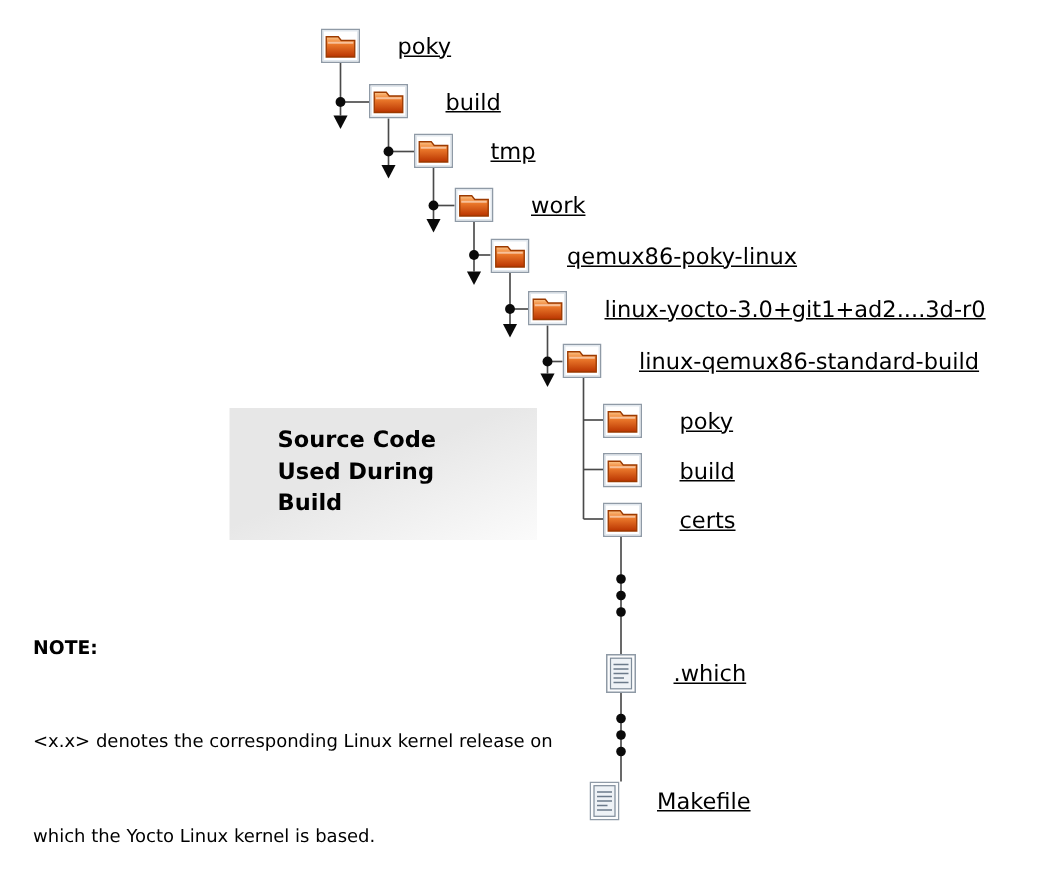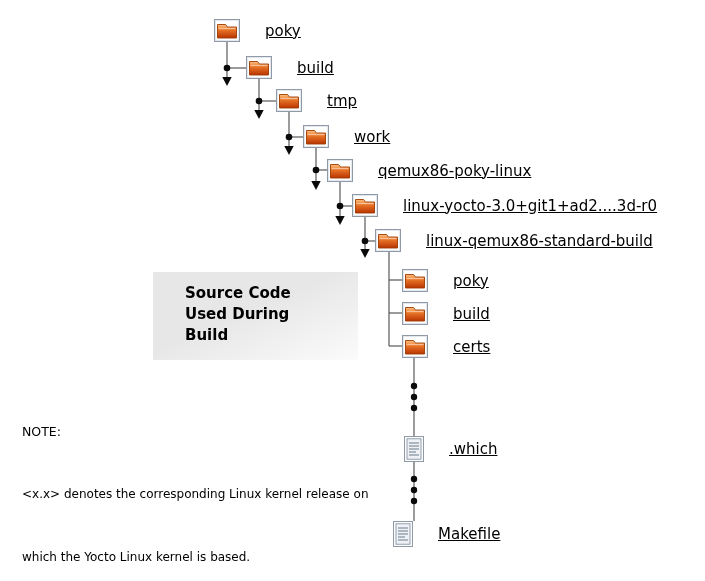--- a/index.html
+++ b/index.html
@@ -18,21 +18,21 @@
     background:linear-gradient(to bottom right, #e7e7e7 45%, #fbfbfb 100%);
     padding:11px 0 0 32px;
     margin-left:28px;
   }
   .source-box .box-line {
     font-size:15px; font-weight:bold; color:#000; line-height:21px;
   }
   .note {
     position:absolute; left:22px; top:424px; width:360px; color:#000;
   }
-  .note .note-heading { font-weight:normal; font-size:12.5px; margin-bottom:7px; }
+  .note .note-heading { font-weight:bold; font-size:12.5px; margin-bottom:7px; }
   .note .note-line { font-size:12px; line-height:15px;margin-top:48px; }
 </style>
 </head>
 <body>
 
 <div class="canvas">
 
   <svg width="0" height="0" style="position:absolute" aria-hidden="true">
     <defs>
       <linearGradient id="folderGrad" x1="0" y1="0" x2="0" y2="1">

